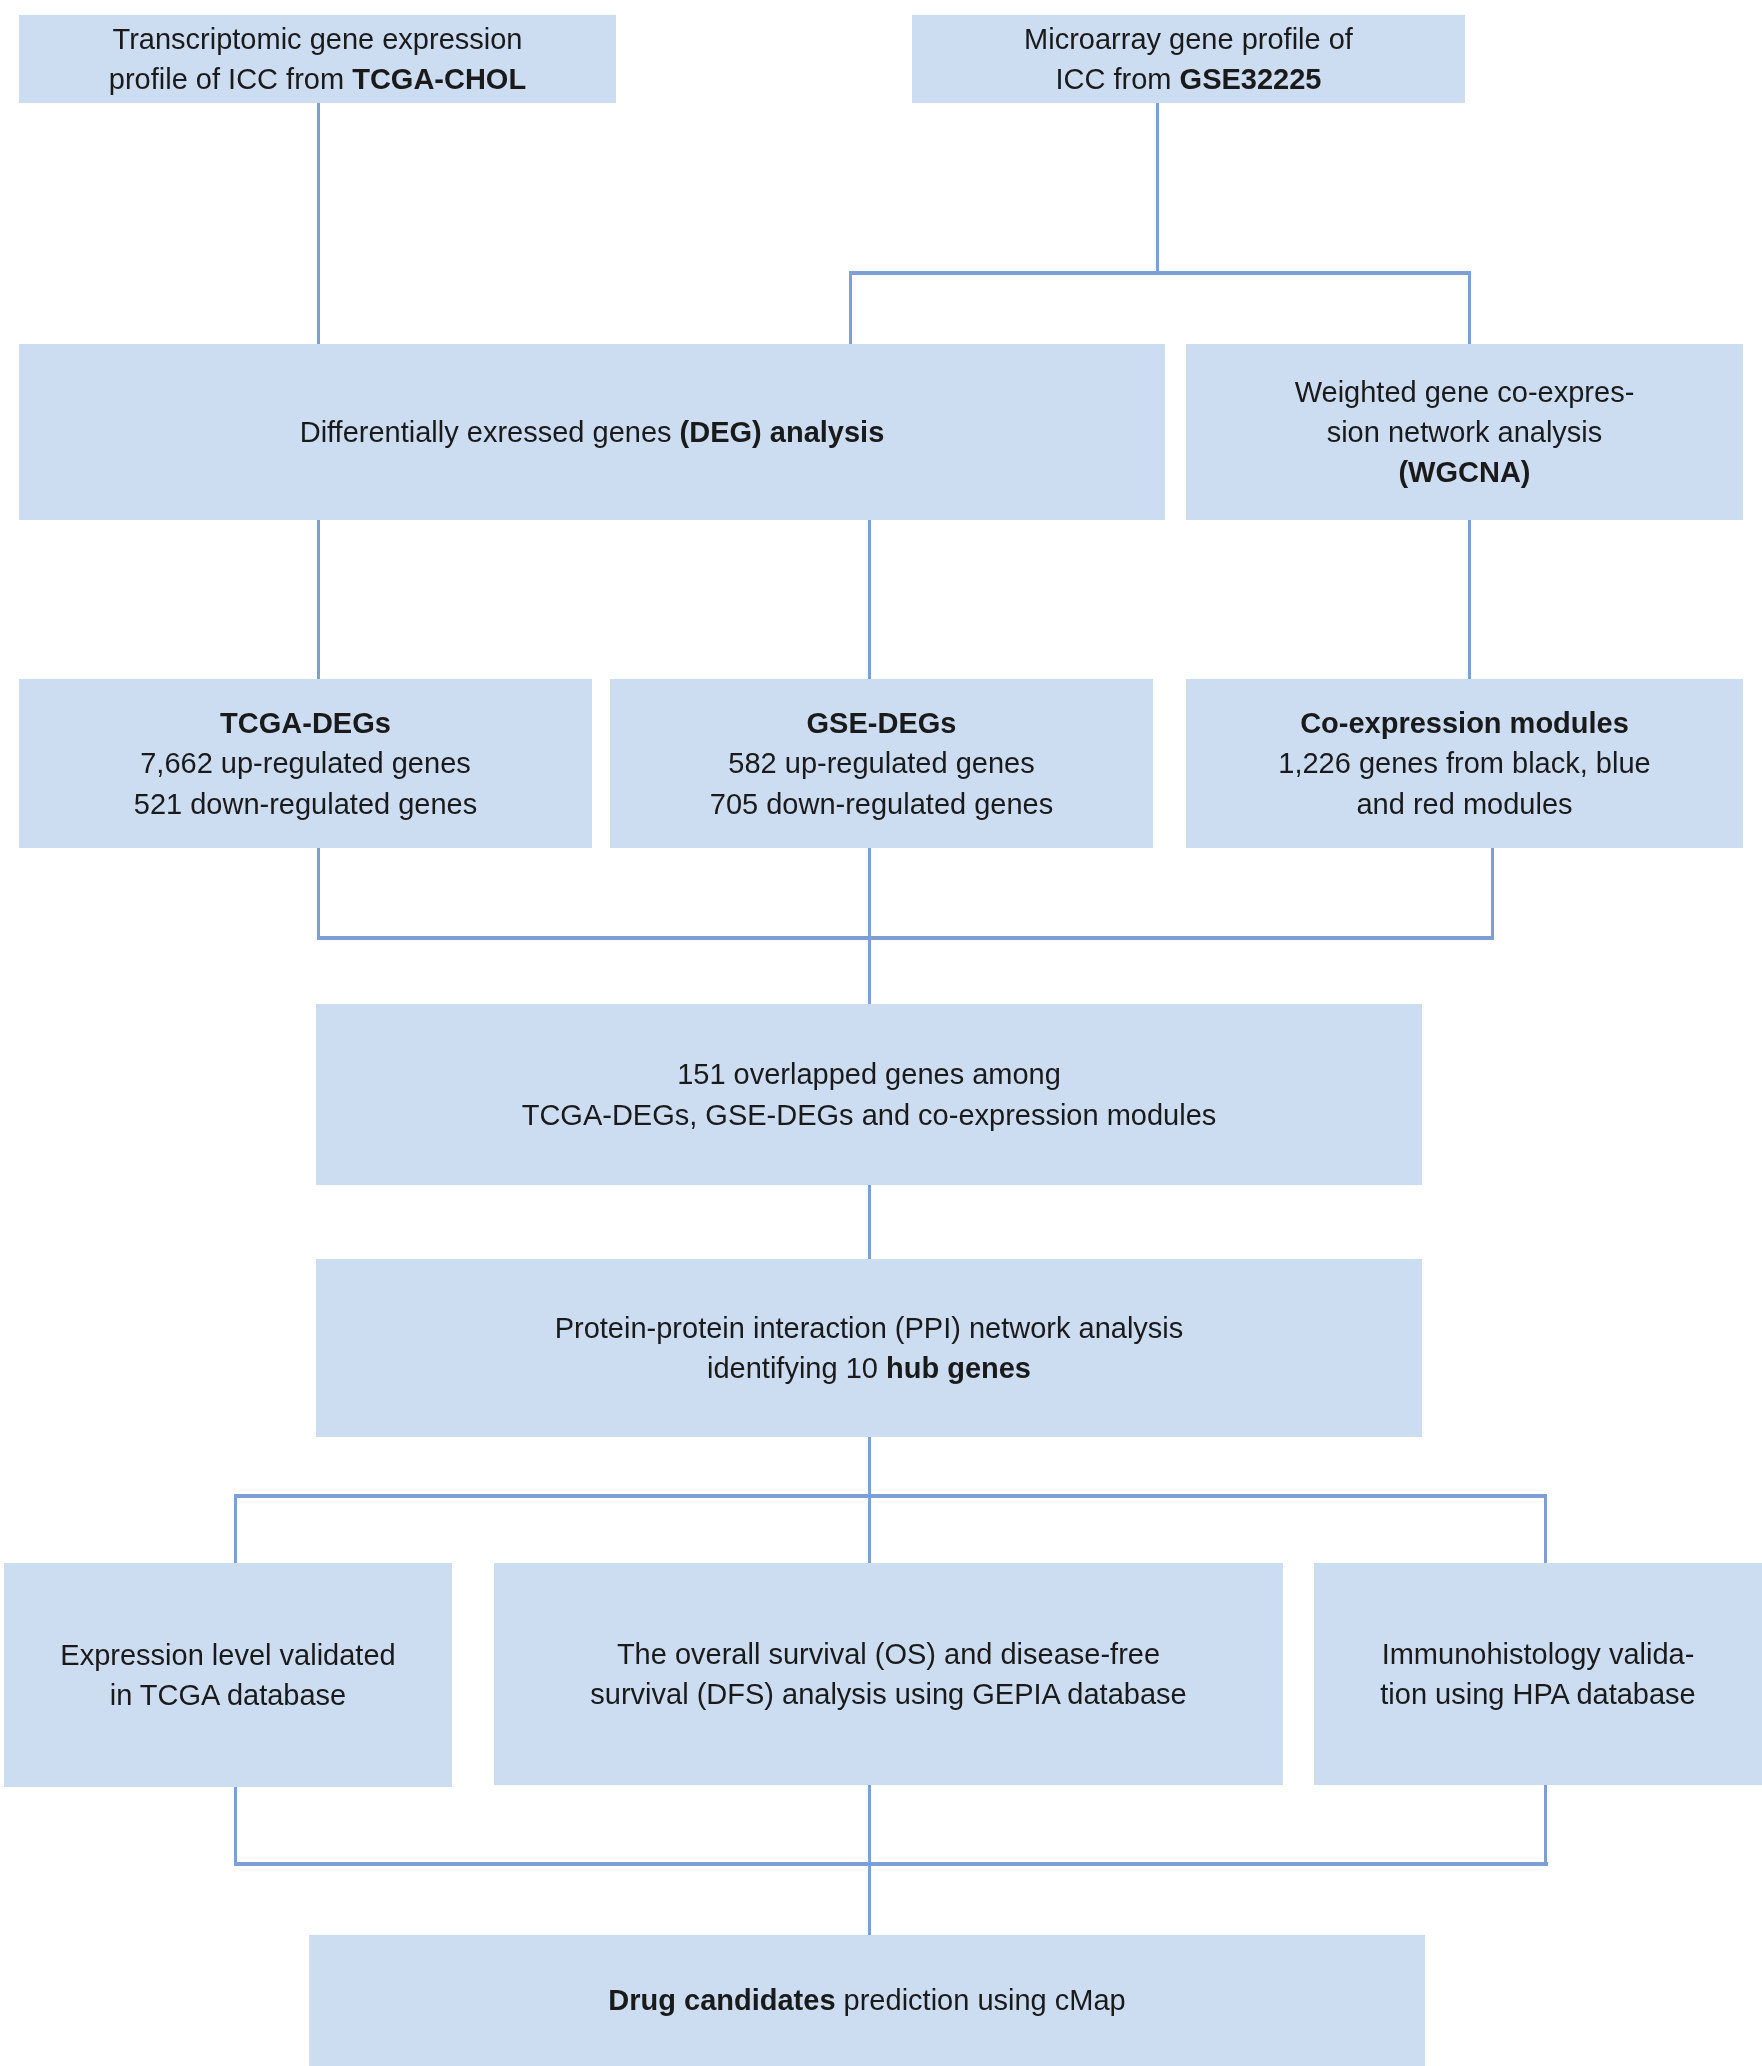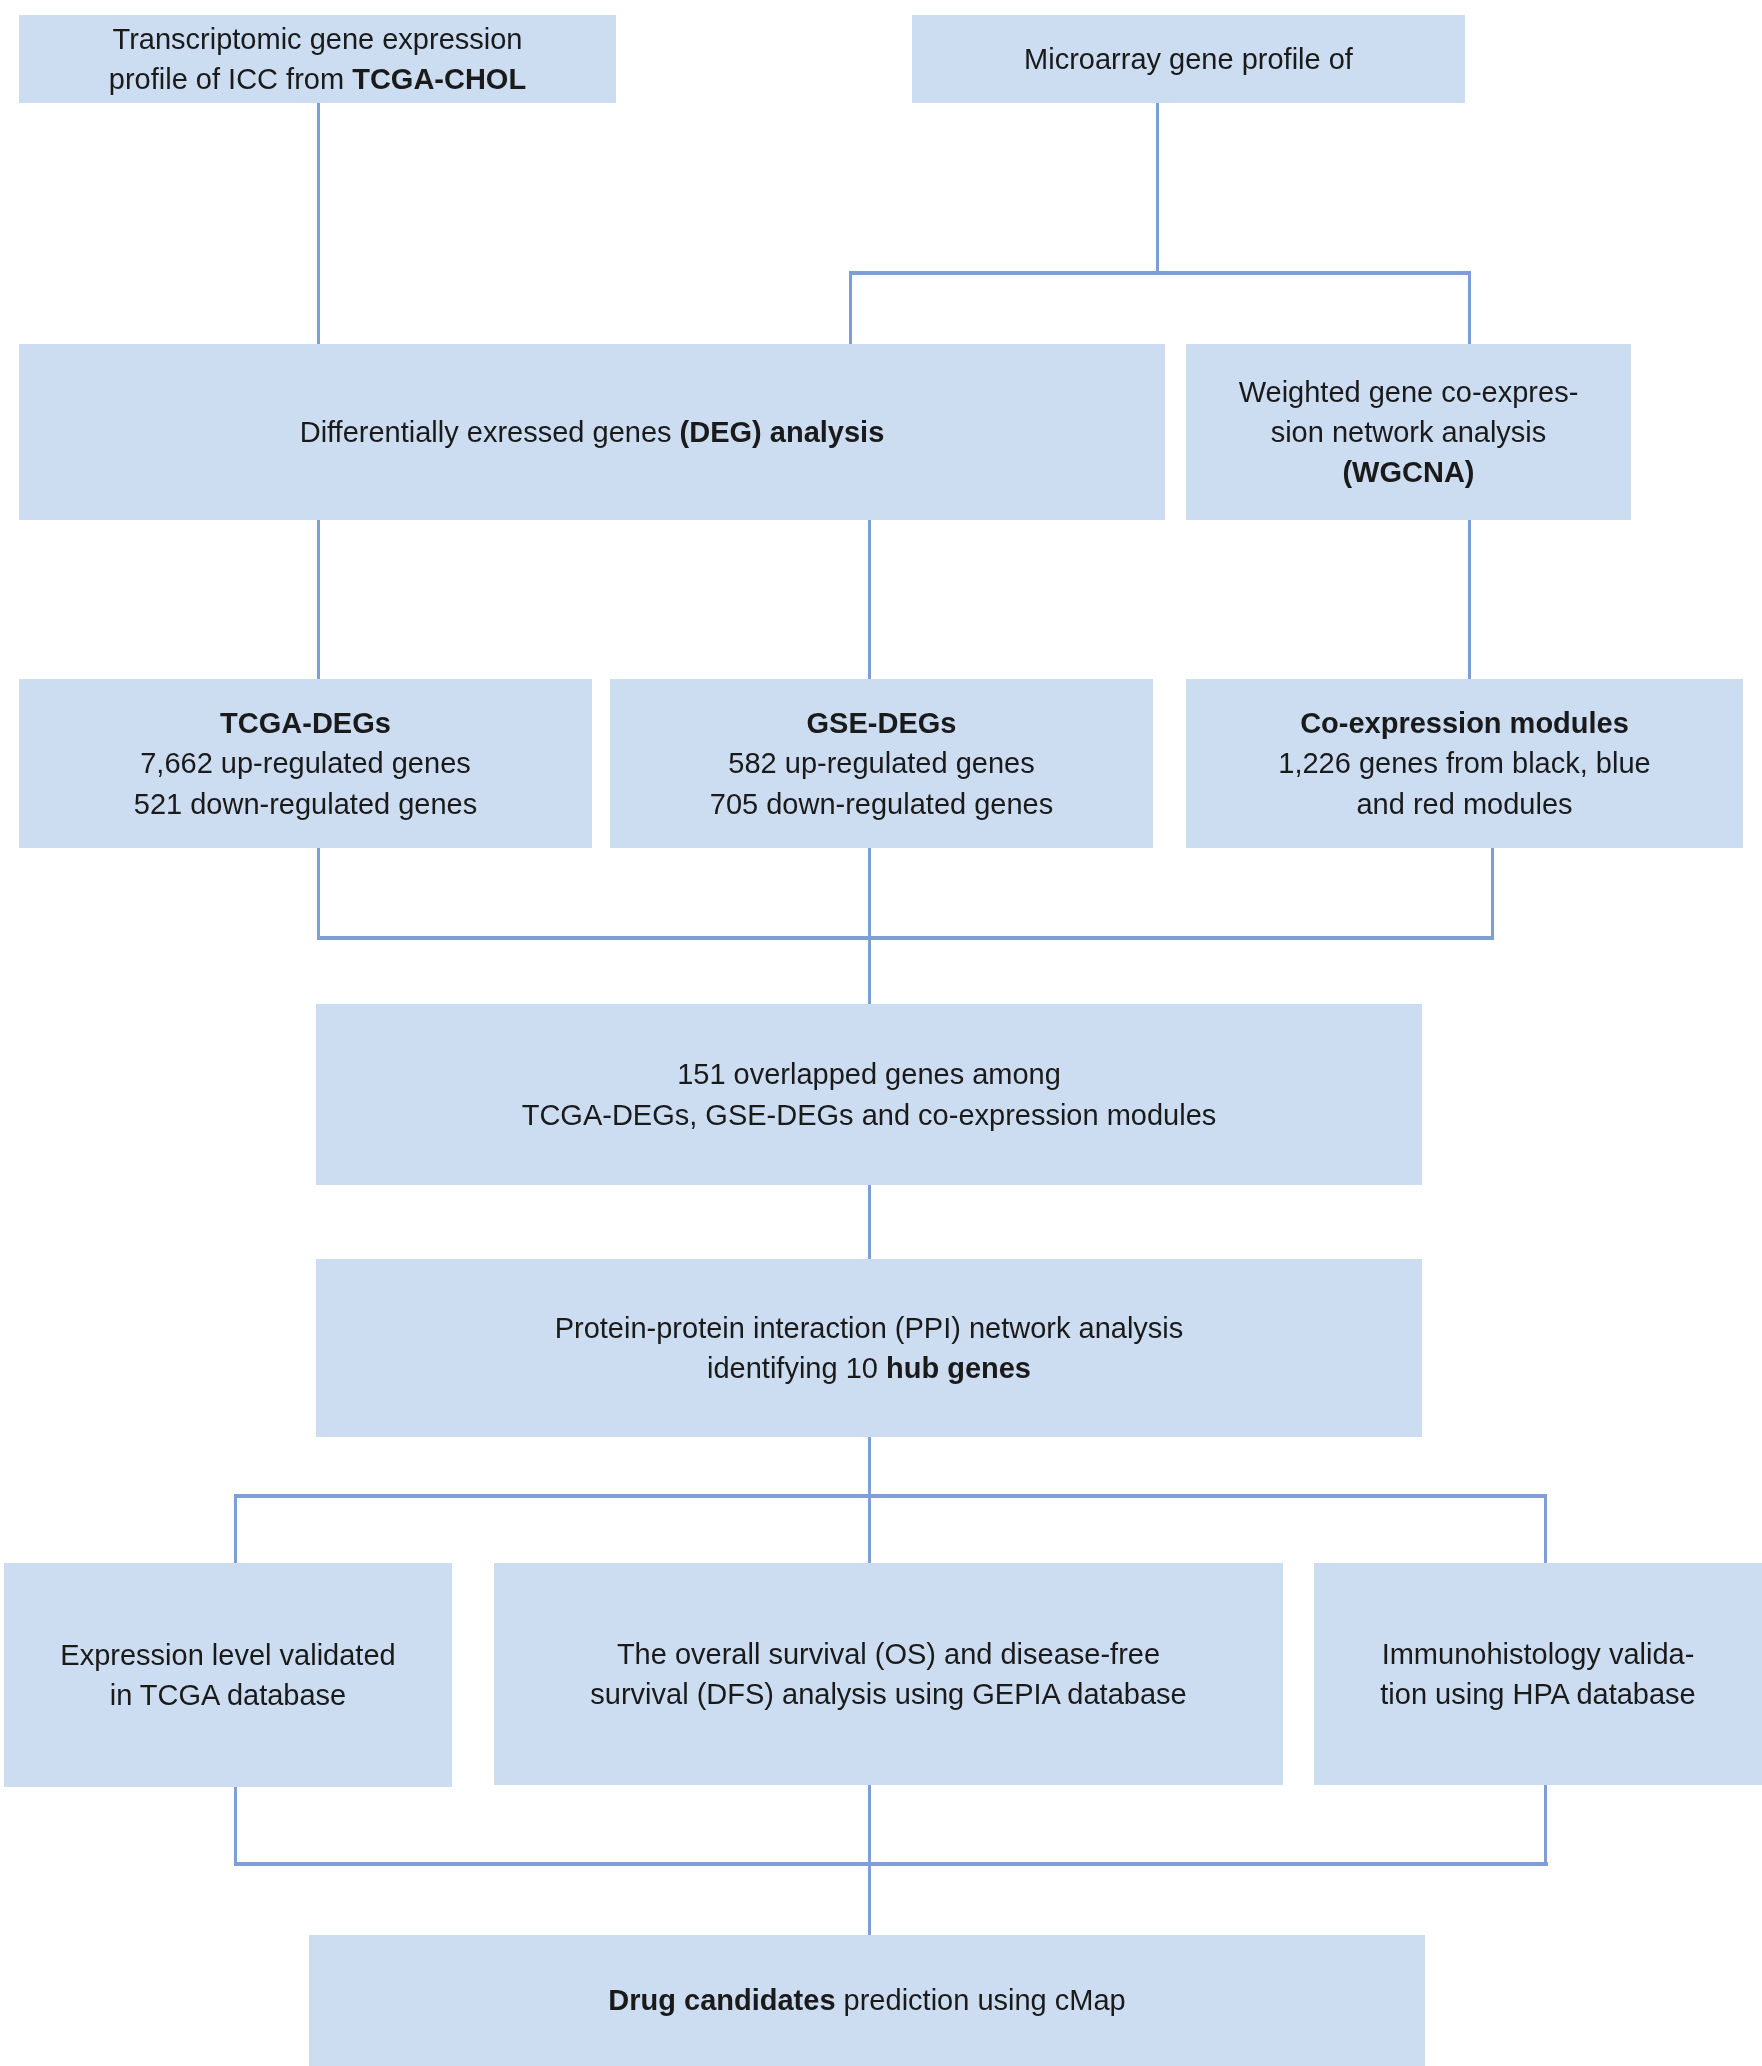--- a/index.html
+++ b/index.html
@@ -79,28 +79,29 @@
   <div class="node" style="left:19px; top:15px; width:597px; height:88px;">
     <div class="txt">
       <div>Transcriptomic gene expression</div>
       <div><span>profile of ICC from </span><b>TCGA-CHOL</b></div>
     </div>
   </div>
 
   <div class="node" style="left:912px; top:15px; width:553px; height:88px;">
     <div class="txt">
       <div>Microarray gene profile of</div>
+      <div><span>ICC from </span><b>GSE32225</b></div>
     </div>
   </div>
 
   <div class="node" style="left:19px; top:344px; width:1146px; height:176px;">
     <div class="txt"><span>Differentially exressed genes </span><b>(DEG) analysis</b></div>
   </div>
 
-  <div class="node" style="left:1186px; top:344px; width:445px; height:176px;">
+  <div class="node" style="left:1186px; top:344px; width:557px; height:176px;">
     <div class="txt">
       <div>Weighted gene co-expres-</div>
       <div>sion network analysis</div>
       <div><b>(WGCNA)</b></div>
     </div>
   </div>
 
   <div class="node" style="left:19px; top:679px; width:573px; height:169px;">
     <div class="txt">
       <div><b>TCGA-DEGs</b></div>

